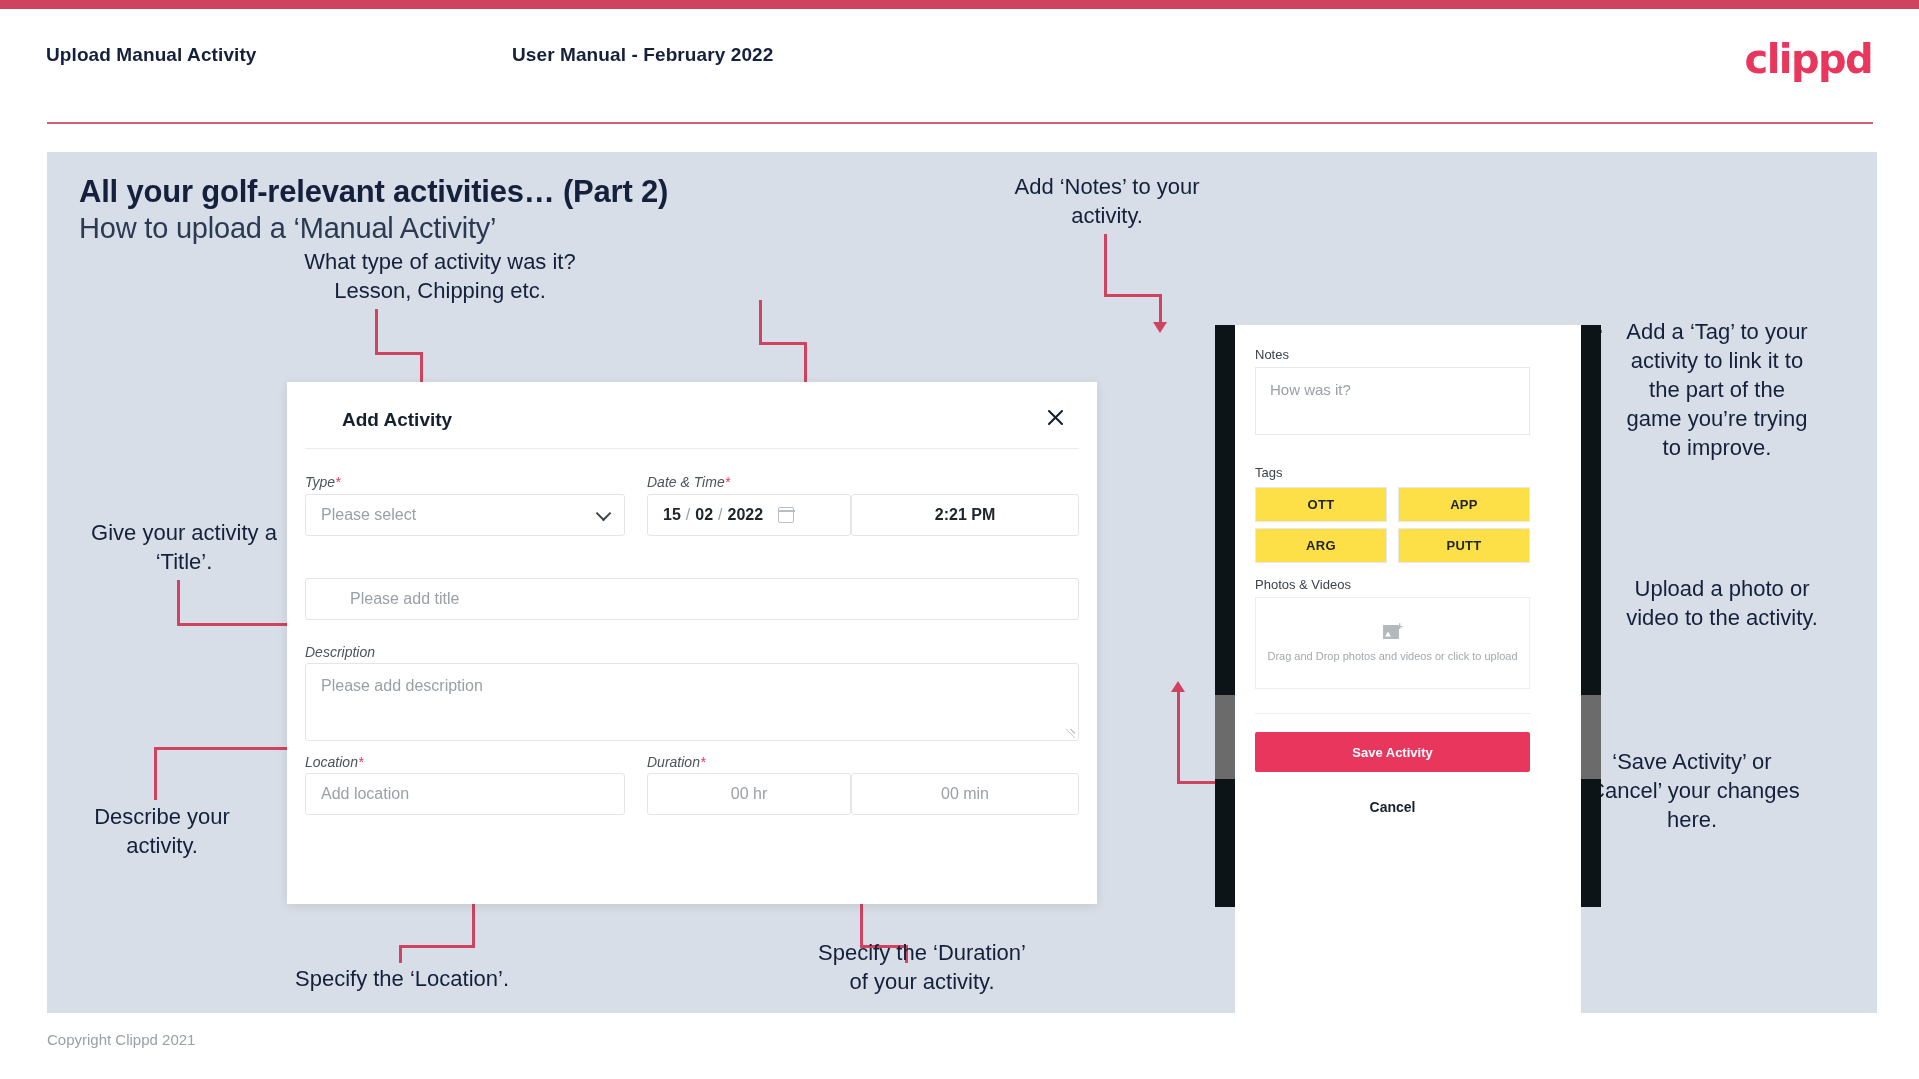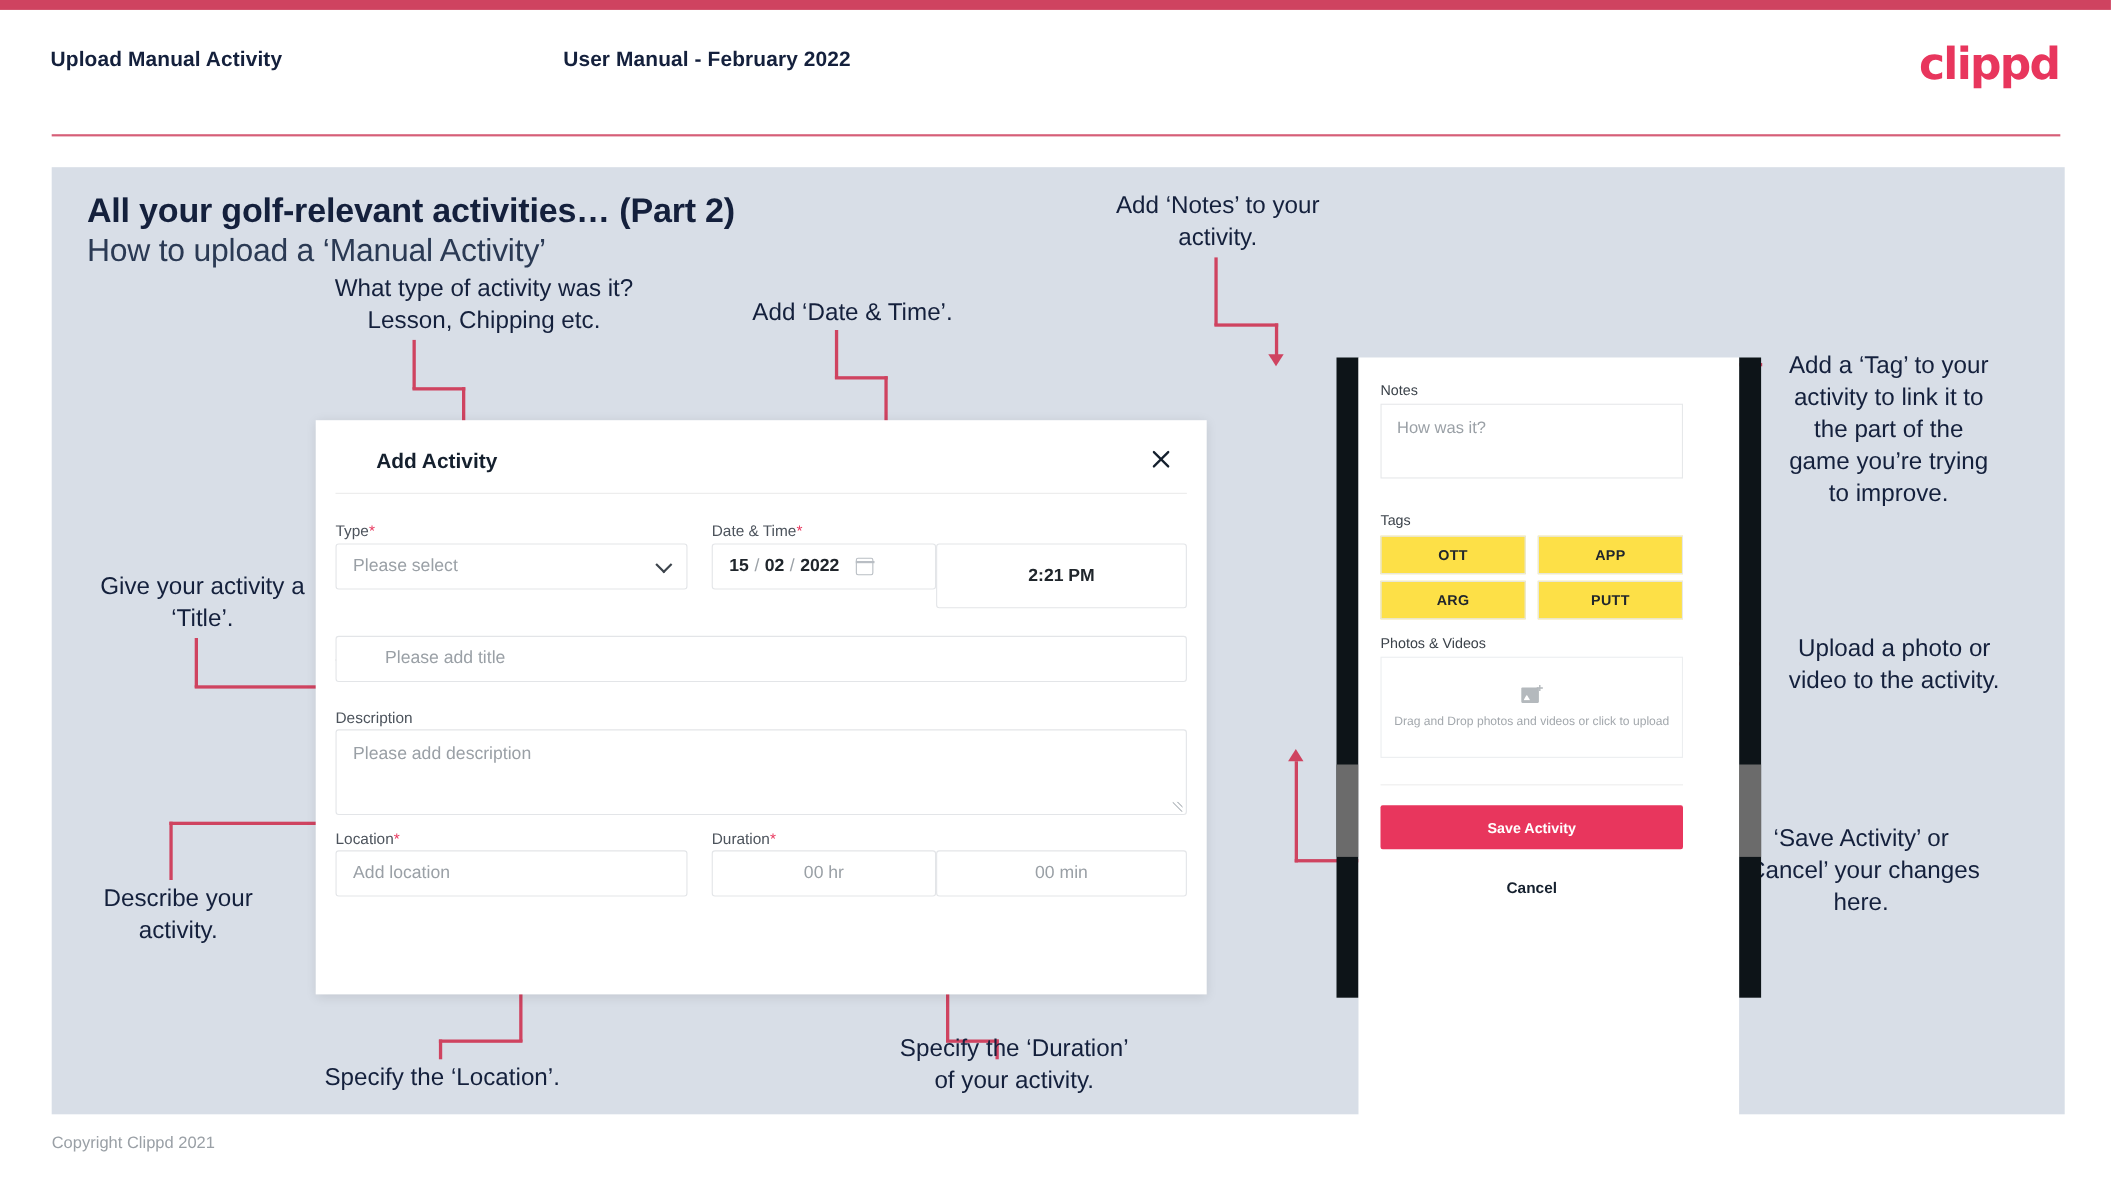--- a/index.html
+++ b/index.html
@@ -85,21 +85,21 @@
     width: 34px; height: 34px; cursor: pointer;
     display: flex; align-items: center; justify-content: center;
     font-size: 25px; color: #15202e; font-weight: 300; line-height: 1;
   }
   .dlg-rule {
     position: absolute; left: 18px; top: 66px; width: 774px; height: 1px;
     background: #ececec;
   }
 
   .fld-label {
-    position: absolute; font-size: 14px; color: #4c535c; font-weight: 400;
+    position: absolute; font-size: 14px; color: #4c535c; font-weight: 400; font-style: italic;
   }
   .req { color: #e8365d; font-size: 14px; }
 
   .inp {
     position: absolute; background: #fff;
     border: 1px solid #e3e5e8; border-radius: 3px;
     display: flex; align-items: center;
     font-size: 16px; color: #9aa0a6;
     padding: 0 15px;
   }
@@ -208,21 +208,20 @@
     <div class="slide-title">All your golf-relevant activities… (Part 2)</div>
     <div class="slide-subtitle">How to upload a ‘Manual Activity’</div>
 
     <div class="anno" style="left:243px; top:95px; width:300px;">What type of activity was it?
 Lesson, Chipping etc.</div>
     <div class="ln v" style="left:328px; top:157px; height:45px;"></div>
     <div class="ln h" style="left:328px; top:200px; width:48px;"></div>
     <div class="ln v" style="left:373px; top:200px; height:48px;"></div>
     <div class="ah down" style="left:367px; top:246px;"></div>
 
-    <div class="anno" style="left:578px; top:117px; width:300px;">Add ‘Date &amp; Time’.</div>
     <div class="ln v" style="left:712px; top:148px; height:44px;"></div>
     <div class="ln h" style="left:712px; top:190px; width:48px;"></div>
     <div class="ln v" style="left:757px; top:190px; height:58px;"></div>
     <div class="ah down" style="left:751px; top:246px;"></div>
 
     <div class="anno" style="left:12px; top:366px; width:250px;">Give your activity a
 ‘Title’.</div>
     <div class="ln v" style="left:130px; top:428px; height:45px;"></div>
     <div class="ln h" style="left:130px; top:471px; width:125px;"></div>
     <div class="ah right" style="left:252px; top:467px;"></div>
@@ -299,21 +298,21 @@
       <span>Date &amp; Time</span><span class="req">*</span>
     </div>
     <div class="inp dark" style="left:360px; top:112px; width:204px; height:42px; gap:5px;">
       <span>15</span>
       <span style="color:#9aa0a6;font-weight:400">/</span>
       <span>02</span>
       <span style="color:#9aa0a6;font-weight:400">/</span>
       <span>2022</span>
       <span class="cal-icon"></span>
     </div>
-    <div class="inp dark" style="left:564px; top:112px; width:228px; height:59px; justify-content:center;">
+    <div class="inp dark" style="left:564px; top:112px; width:228px; height:42px; justify-content:center;">
       <span>2:21 PM</span>
     </div>
 
     <div class="fld-label" style="left:18px; top:177px;margin-top:37px;">
       <span>Title</span><span class="req">*</span>
     </div>
     <div class="inp" style="left:18px; top:196px; width:774px; height:42px;padding-left:44px;">
       <span>Please add title</span>
     </div>
 

